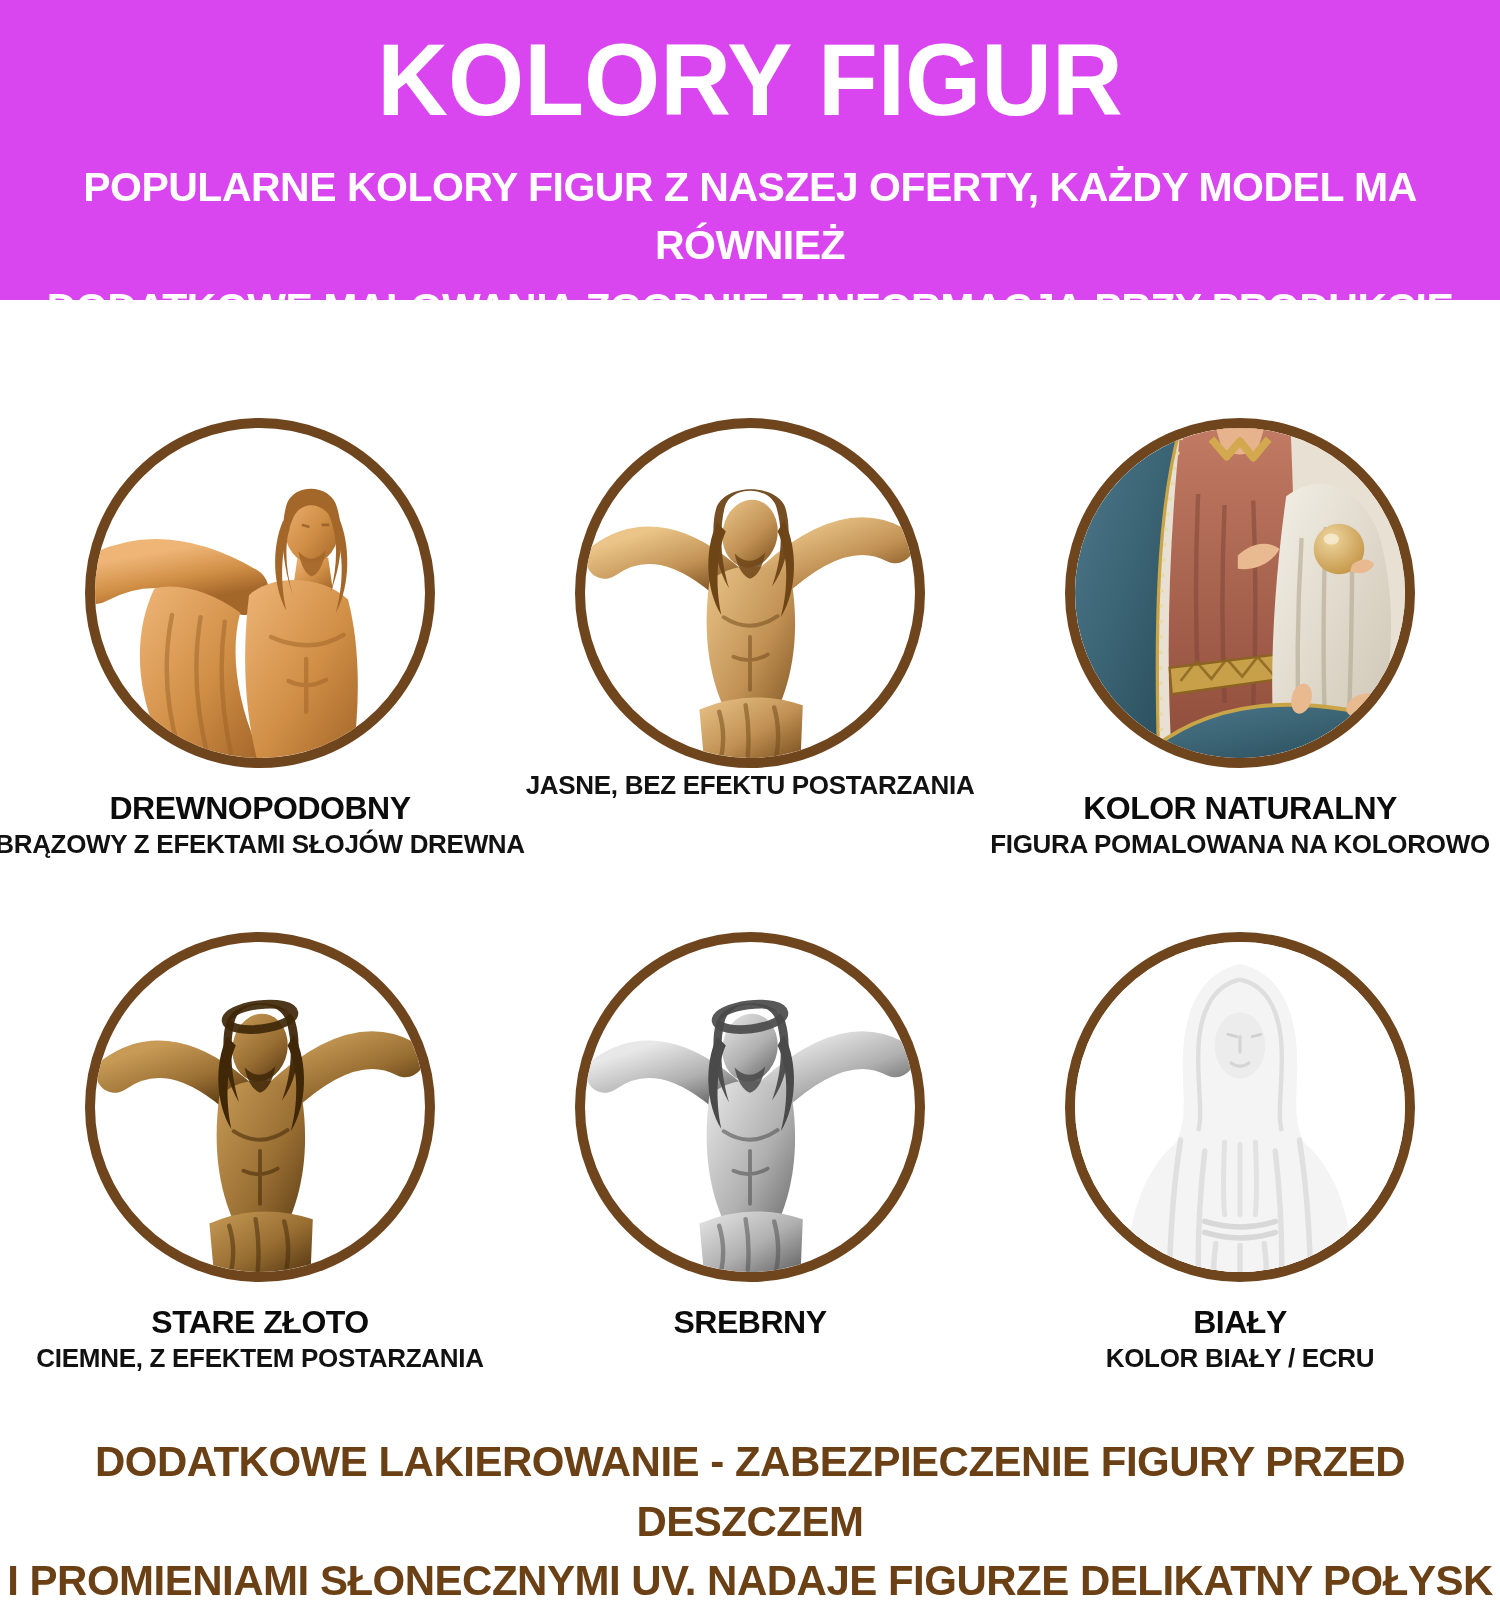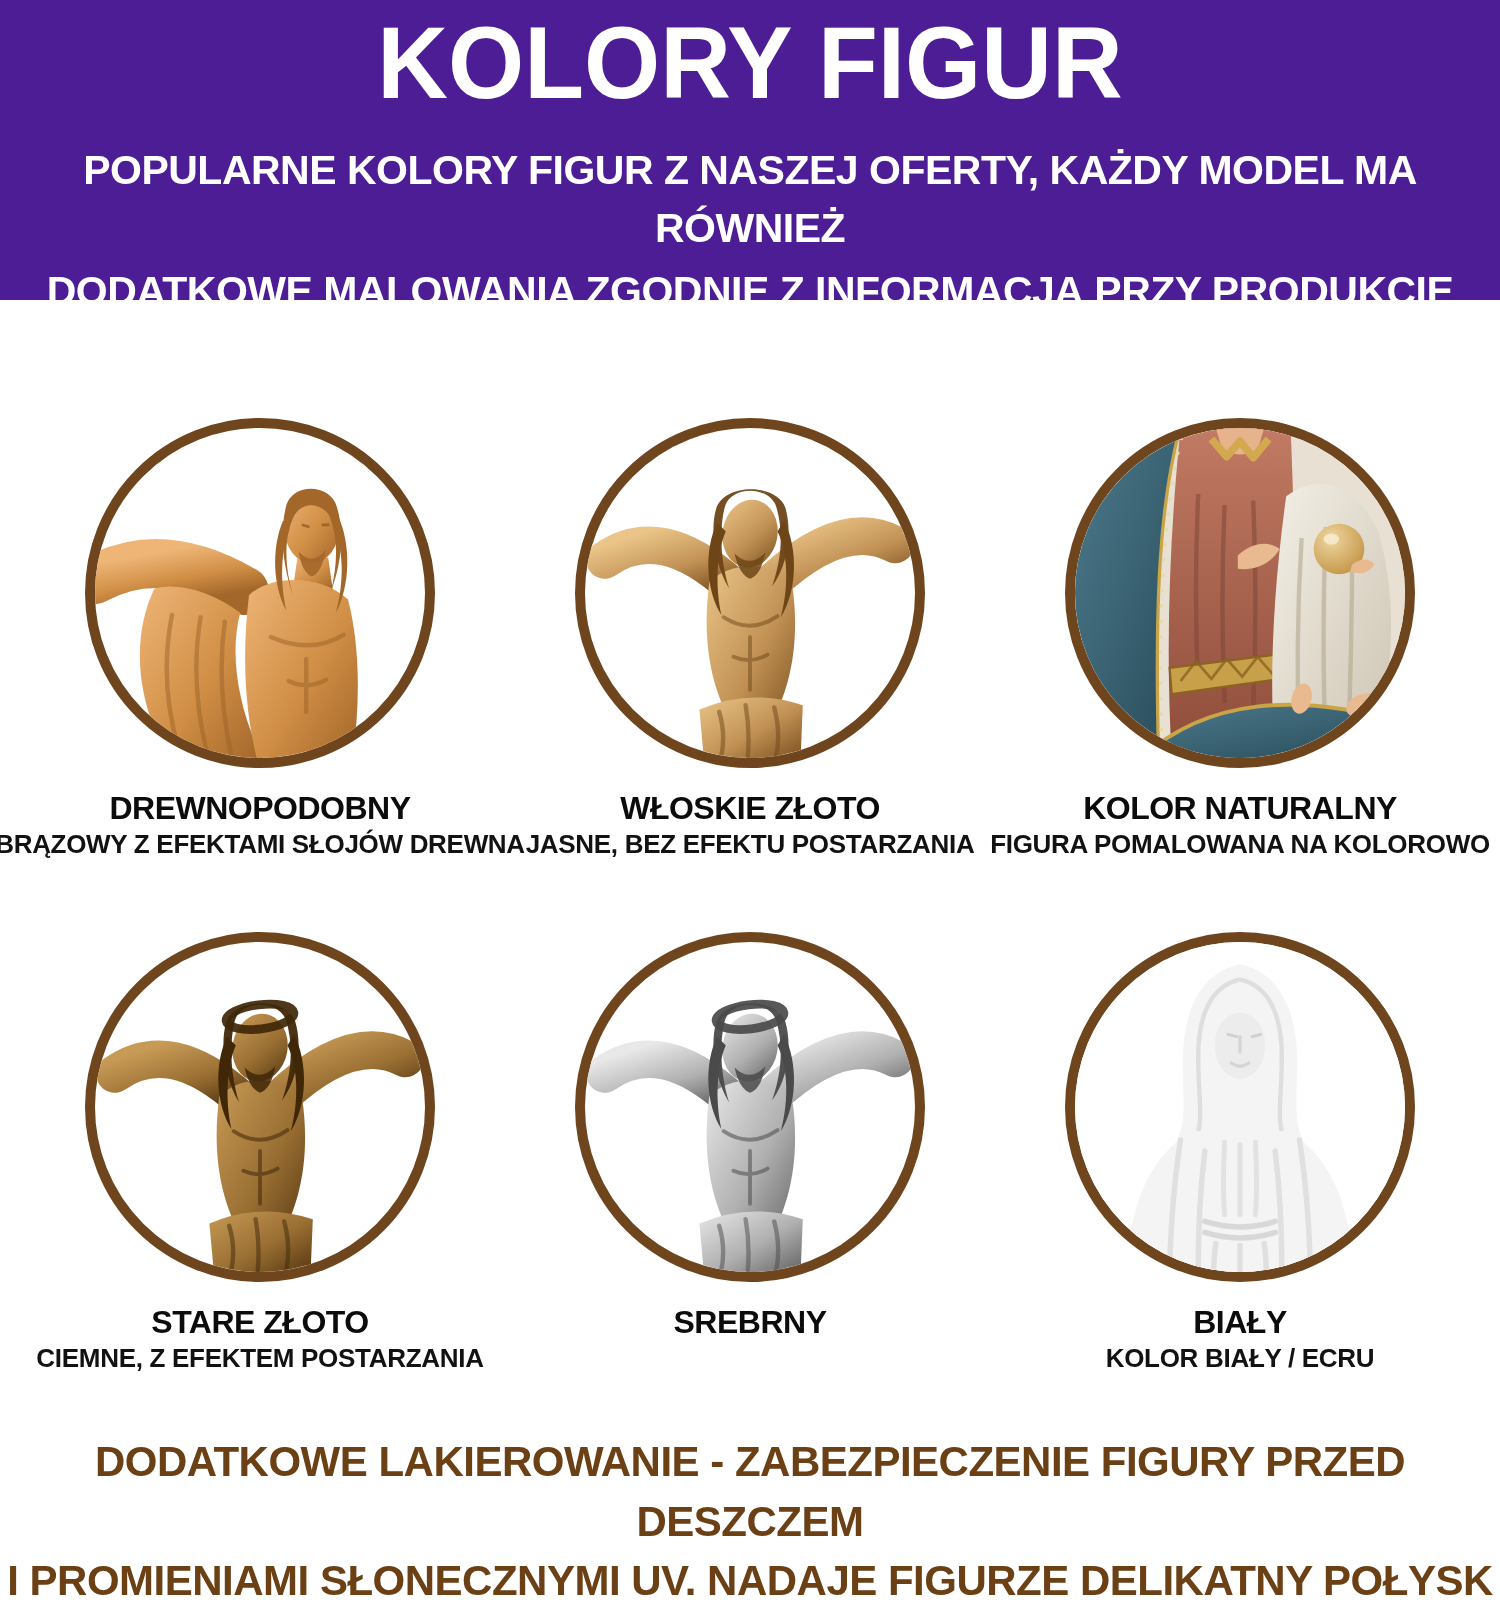--- a/index.html
+++ b/index.html
@@ -2,22 +2,22 @@
 <html><head>
 <meta charset="utf-8">
 <style>
   * { margin:0; padding:0; box-sizing:border-box; }
   html,body { width:1500px; }
   body {
     height:1600px; background:#ffffff; overflow:hidden;
     font-family:"Liberation Sans", sans-serif; color:#111;
   }
   .header {
-    background:#4c1d95; color:#fff; text-align:center;
-    height:300px; padding-top:9px;
+    background:#d946ef; color:#fff; text-align:center;
+    height:300px; padding-top:26px;
   }
   .header h1 {
     font-size:102px; font-weight:800; letter-spacing:0px; line-height:1.06;
     transform:scaleX(0.96); transform-origin:center;
   }
   .header .sub {
     font-size:41px; font-weight:700; line-height:1.42; margin-top:24px;
     letter-spacing:-0.5px;
   }
   .grid {
@@ -98,21 +98,20 @@
         <path d="M126,172 Q150,188 175,171 M150,190 L150,238 M135,208 Q150,215 166,206" stroke="#6e4517" stroke-width="3.5" fill="none" opacity=".5" stroke-linecap="round"></path>
         <ellipse cx="150" cy="96" rx="25" ry="31" fill="url(#gg)" transform="rotate(10 150 96)"></ellipse>
         <path d="M127,72 C132,52 168,52 174,72 C181,96 178,122 170,144 C186,122 188,92 182,72 C174,50 126,50 119,74 C114,92 117,122 131,146 C123,120 122,92 127,72 Z" fill="#6e4517" opacity=".95"></path>
         <path d="M120,86 C108,112 110,148 124,170 C118,142 120,112 128,94 Z" fill="#6e4517"></path>
         <path d="M181,84 C194,110 193,148 178,172 C186,142 184,112 175,94 Z" fill="#6e4517"></path>
         <path d="M136,114 Q150,128 164,113 Q160,134 150,137 Q140,133 136,114 Z" fill="#6e4517" opacity=".85"></path>
         <path d="M104,256 Q150,236 198,252 L196,300 L108,300 Z" fill="url(#gg)"></path>
         <path d="M122,258 Q128,278 124,298 M146,252 Q150,274 148,298 M172,254 Q178,276 174,298" stroke="#6e4517" stroke-width="4" fill="none" opacity=".5" stroke-linecap="round"></path>
       </svg>
     </div>
-    <div class="tile-title">WŁOSKIE ZŁOTO</div>
     <div class="tile-sub">JASNE, BEZ EFEKTU POSTARZANIA</div>
   </section>
 
   <section class="tile">
     <div class="circle">
       <svg viewBox="0 0 300 300">
         <defs>
           <linearGradient id="bl" x1="0" y1="0" x2="1" y2="1">
             <stop offset="0" stop-color="#4d7a8c"></stop>
               <stop offset="1" stop-color="#274b59"></stop>

